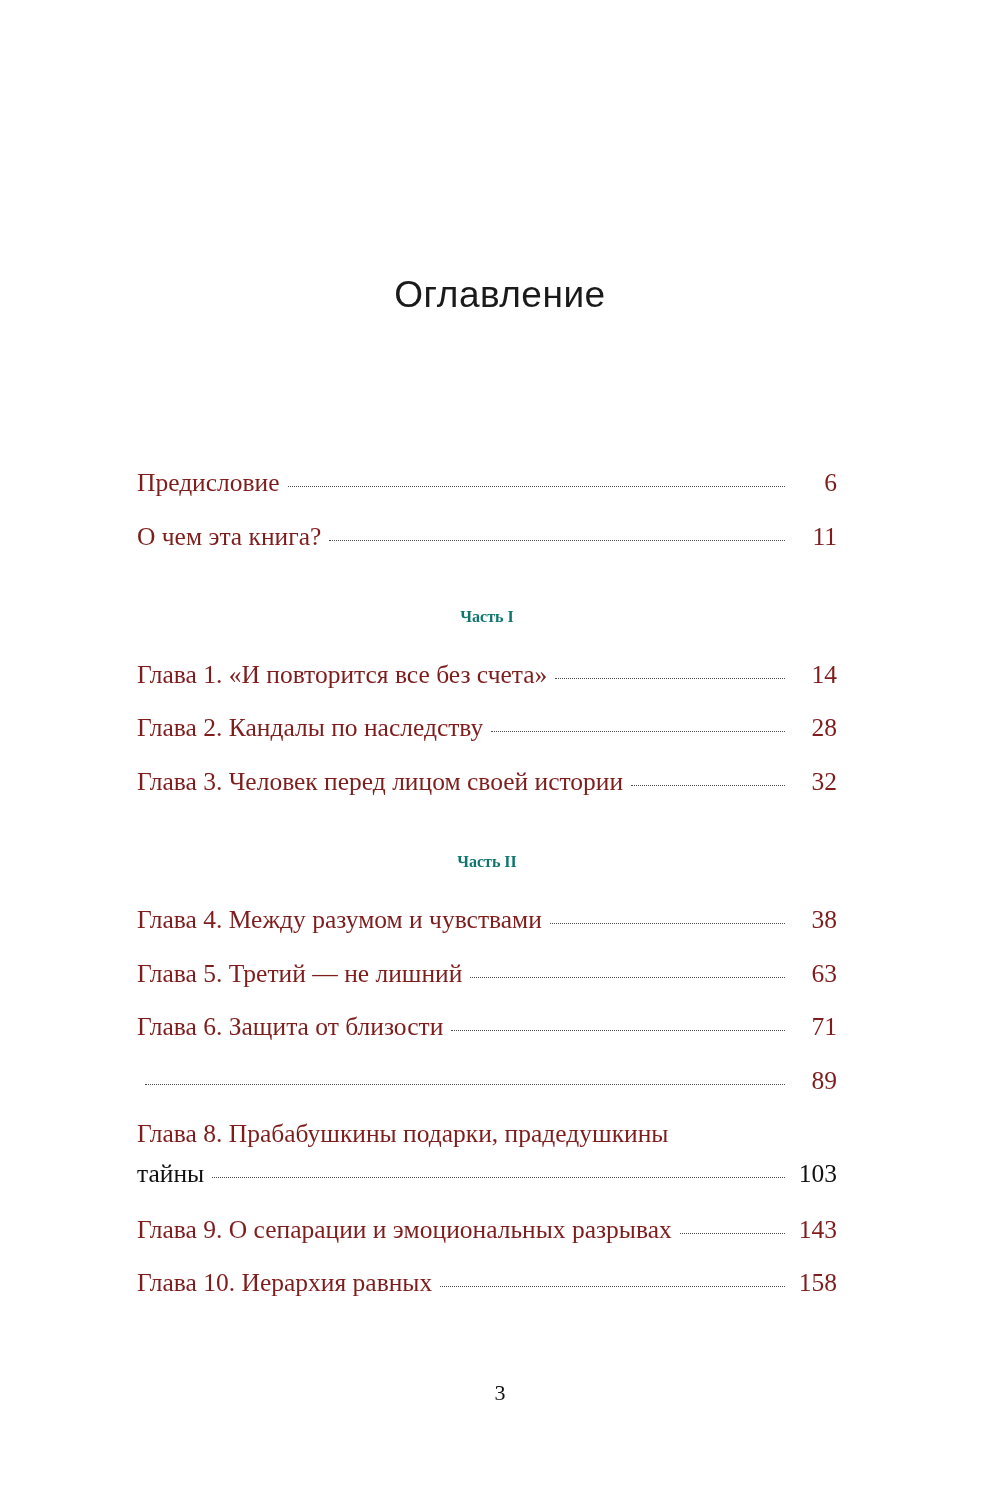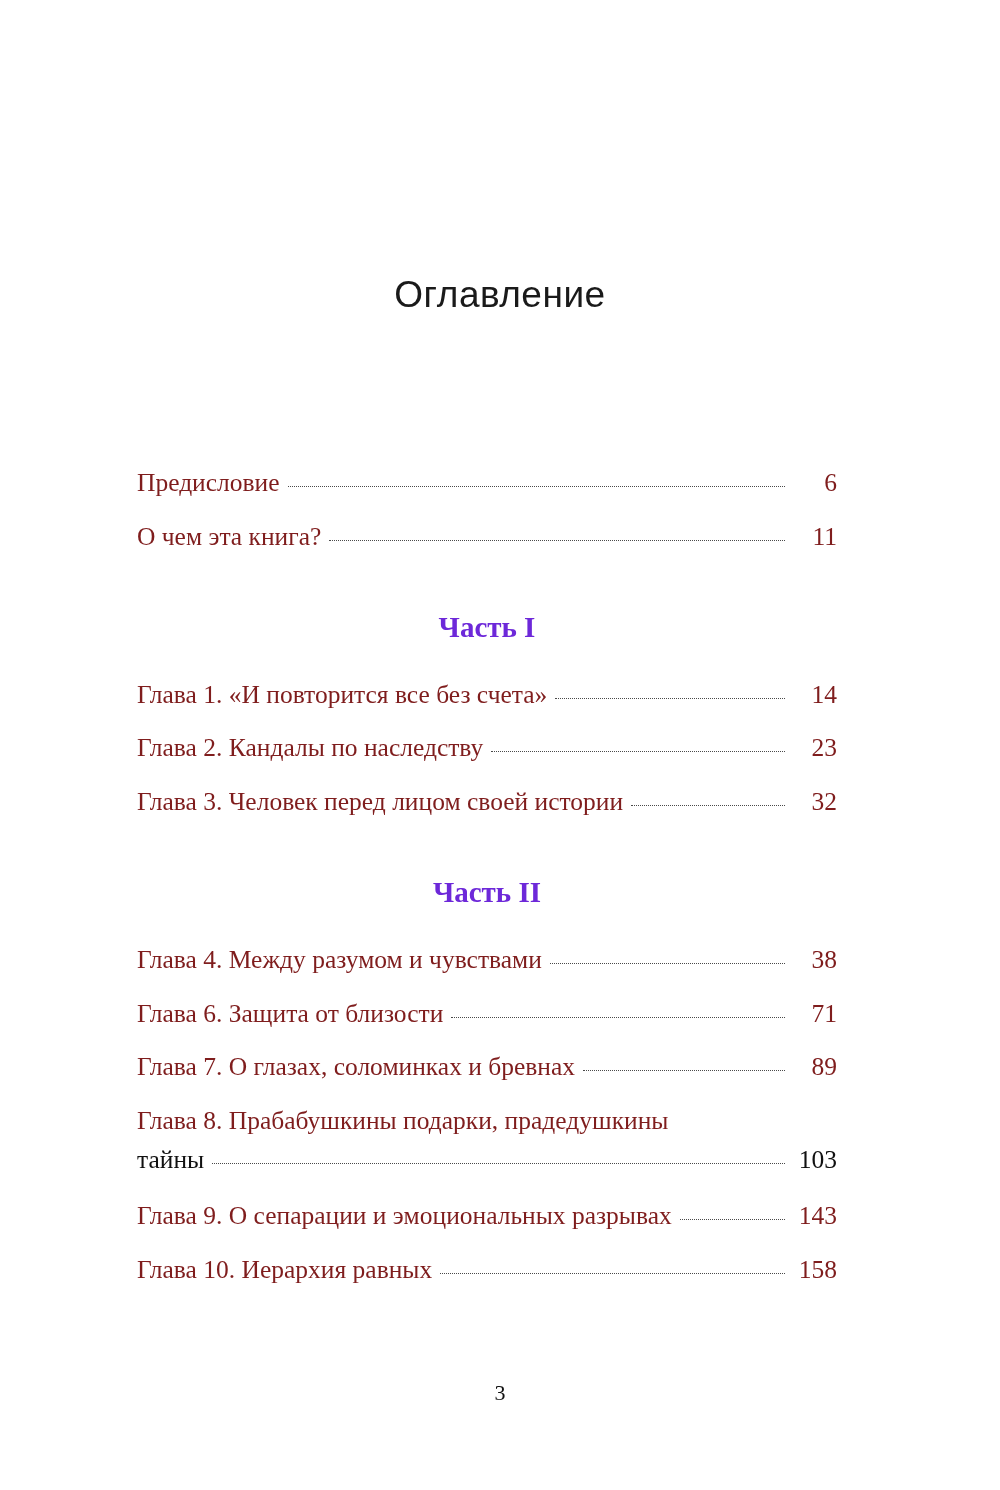--- a/index.html
+++ b/index.html
@@ -87,24 +87,24 @@
     min-width: 10px;
   }
   .entry-second-line .page-num {
     white-space: nowrap;
     text-align: right;
     min-width: 46px;
   }
   .part-head {
     text-align: center;
     font-weight: bold;
-    font-size: 29px;
+    font-size: 16px;
     line-height: 1.55;
     margin: 42px 0 18px 0;
-    color: #6d28d9;
+    color: #0f766e;
   }
   .part-head .part-sub {
     display: block;
   }
   .folio {
     position: absolute;
     bottom: 100px;
     left: 0;
     width: 1000px;
     text-align: center;
@@ -139,48 +139,52 @@
 
     <div class="entry">
       <span class="label">Глава 1. «И повторится все без счета»</span>
       <span class="leader"></span>
       <span class="page-num">14</span>
     </div>
 
     <div class="entry">
       <span class="label">Глава 2. Кандалы по наследству</span>
       <span class="leader"></span>
-      <span class="page-num">23</span>
+      <span class="page-num">28</span>
     </div>
 
     <div class="entry">
       <span class="label">Глава 3. Человек перед лицом своей истории</span>
       <span class="leader"></span>
       <span class="page-num">32</span>
     </div>
 
     <div class="part-head">
       <span>Часть II</span>
     </div>
 
     <div class="entry">
       <span class="label">Глава 4. Между разумом и чувствами</span>
       <span class="leader"></span>
       <span class="page-num">38</span>
     </div>
 
+    <div class="entry">
+      <span class="label">Глава 5. Третий — не лишний</span>
+      <span class="leader"></span>
+      <span class="page-num">63</span>
+    </div>
 
     <div class="entry">
       <span class="label">Глава 6. Защита от близости</span>
       <span class="leader"></span>
       <span class="page-num">71</span>
     </div>
 
     <div class="entry">
-      <span class="label">Глава 7. О глазах, соломинках и бревнах</span>
       <span class="leader"></span>
       <span class="page-num">89</span>
     </div>
 
     <div class="entry wrapped">
       <span class="line1">Глава 8. Прабабушкины подарки, прадедушкины</span>
     </div>
     <div class="entry-second-line">
       <span class="label">тайны</span>
       <span class="leader"></span>

